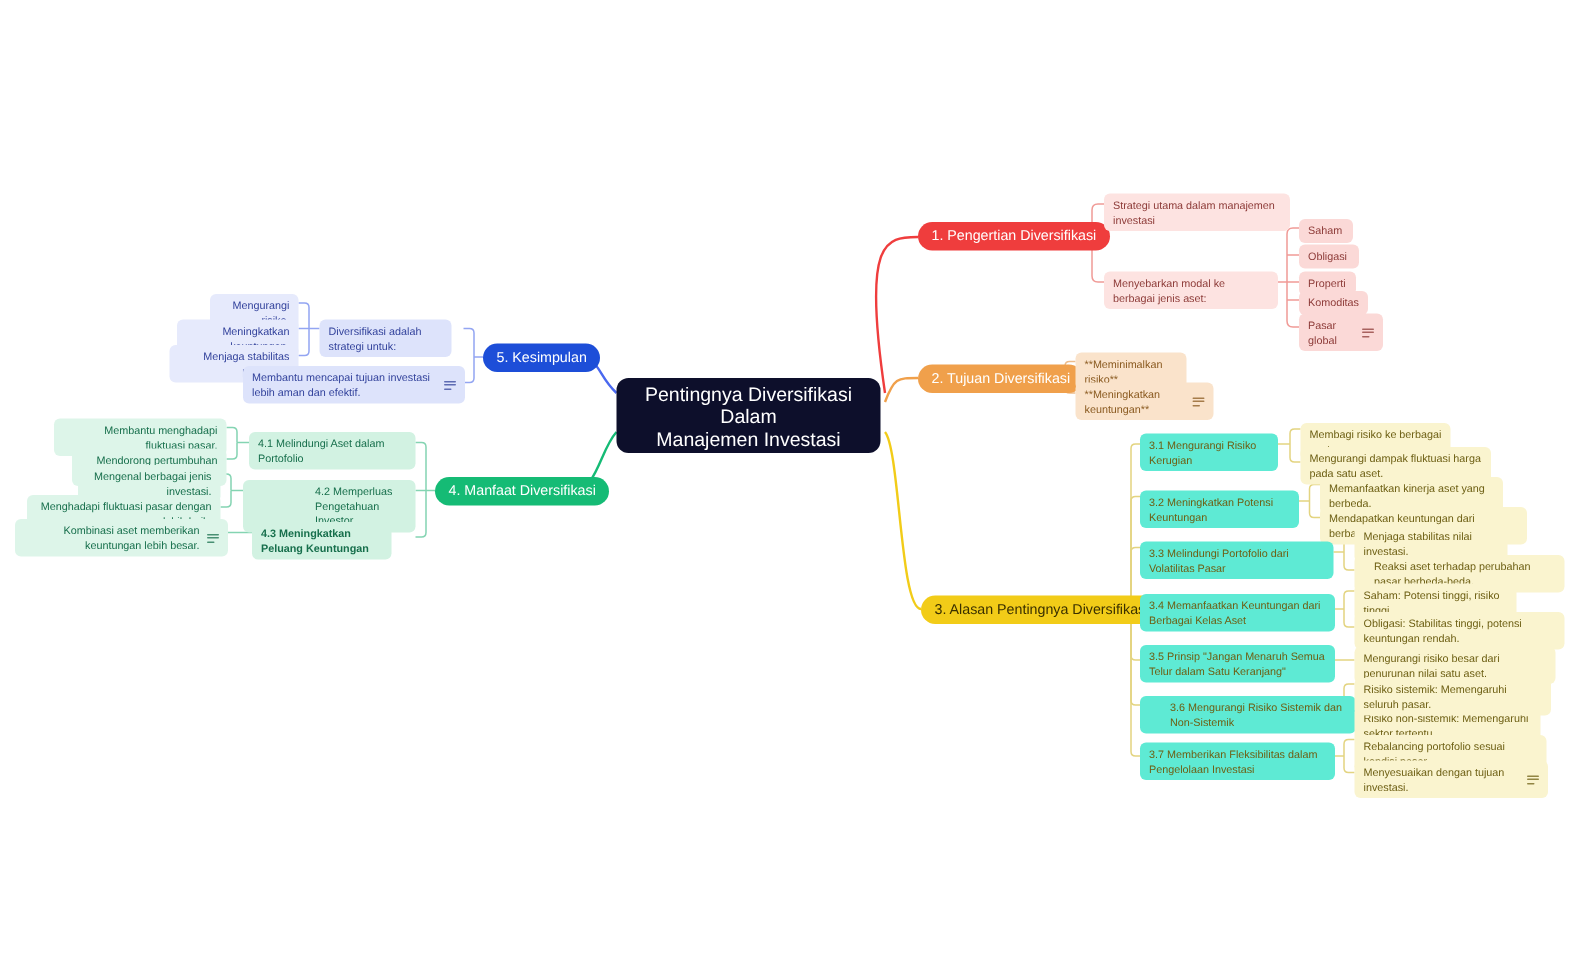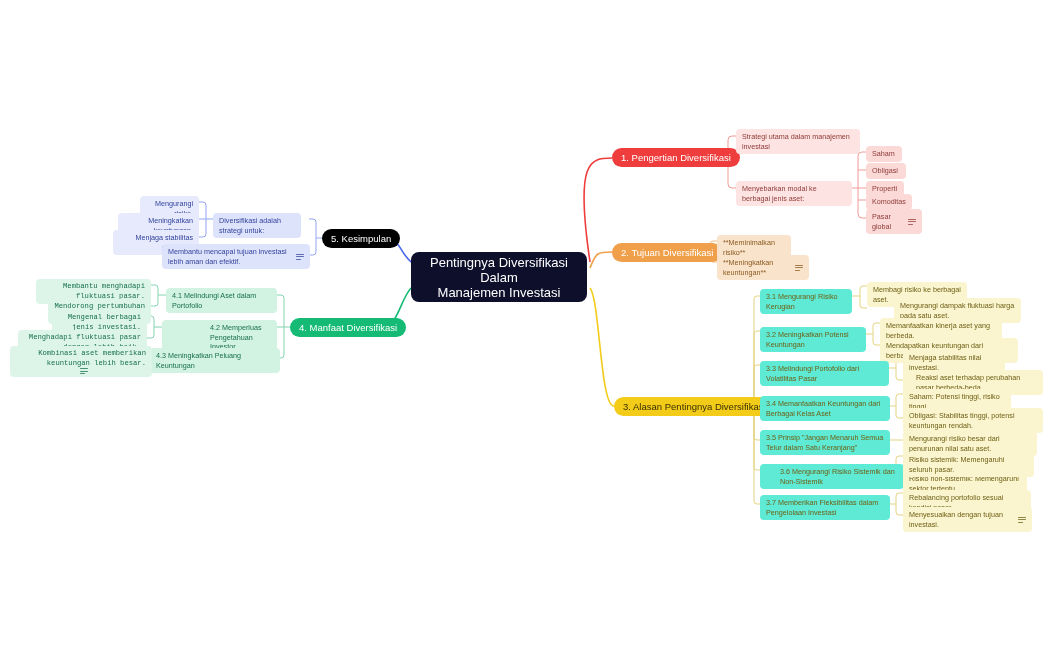--- a/index.html
+++ b/index.html
@@ -25,34 +25,34 @@
     font-size:13px;line-height:15px;font-weight:400;
     padding:4px 8px;white-space:pre-line;
   }
 
   
   .pill{border-radius:11px;padding:3px 9px;font-size:9.5px;line-height:12px;color:#fff;white-space:nowrap;height:19px;}
   .pill.red{background:#ef3d3d;}
   .pill.orange{background:#f0a04b;}
   .pill.yellow{background:#f2cc18;color:#3a3000;}
   .pill.green{background:#15bb75;}
-  .pill.blue{background:#000000;}
+  .pill.blue{background:#1d4ed8;}
 
   
   .box{
     border-radius:4px;padding:3px 6px;font-size:7.2px;line-height:9.5px;
     box-sizing:border-box;white-space:normal;
   }
   .box.red{background:#fbd9d7;color:#8d3b38;}
   .box.redlite{background:#fde3e1;color:#8d3b38;}
   .box.orange{background:#fae3cb;color:#8a5a20;}
   .box.yellow{background:#5eead4;color:#6e6015;}
   .box.yellowlite{background:#faf4cf;color:#6e6015;}
   .box.green{background:#d2f2e2;color:#176f4c;}
-  .box.greenlite{background:#ddf5e9;color:#176f4c;font-family:Liberation Mono, monospace;}
+  .box.greenlite{background:#ddf5e9;color:#176f4c;}
   .box.blue{background:#dde3fb;color:#33439c;}
   .box.bluelite{background:#e6eafc;color:#33439c;}
 
   .right{justify-content:flex-start;text-align:left;}
   .leftalign{justify-content:flex-end;text-align:right;}
 
   .note-icon{
     display:inline-flex;flex-direction:column;justify-content:center;gap:1.5px;
     width:8px;margin-left:5px;flex:0 0 auto;opacity:.75;
   }
@@ -207,21 +207,21 @@
   <div class="node pill yellow" style="left:614px;top:397px;">
     <span class="txt">3. Alasan Pentingnya Diversifikasi</span>
   </div>
 
   <div class="node box yellow right" style="left:760px;top:289px;width:92px;">
     <span class="txt">3.1 Mengurangi Risiko Kerugian</span>
   </div>
   <div class="node box yellowlite right" style="left:867px;top:282px;width:100px;">
     <span class="txt">Membagi risiko ke berbagai aset.</span>
   </div>
-  <div class="node box yellowlite right" style="left:867px;top:298px;width:127px;margin-left:27px;">
+  <div class="node box yellowlite right" style="left:867px;top:298px;width:127px;">
     <span class="txt">Mengurangi dampak fluktuasi harga pada satu aset.</span>
   </div>
 
   <div class="node box yellow right" style="left:760px;top:327px;width:106px;">
     <span class="txt">3.2 Meningkatkan Potensi Keuntungan</span>
   </div>
   <div class="node box yellowlite right" style="left:880px;top:318px;width:122px;">
     <span class="txt">Memanfaatkan kinerja aset yang berbeda.</span>
   </div>
   <div class="node box yellowlite right" style="left:880px;top:338px;width:138px;">
@@ -297,24 +297,24 @@
   <div class="node box green right" style="left:162px;top:320px;width:115px;padding-left:48px;">
     <span class="txt">4.2 Memperluas Pengetahuan Investor</span>
   </div>
   <div class="node box greenlite leftalign" style="left:52px;top:310px;width:95px;">
     <span class="txt">Mengenal berbagai jenis investasi.</span>
   </div>
   <div class="node box greenlite leftalign" style="left:18px;top:330px;width:129px;">
     <span class="txt">Menghadapi fluktuasi pasar dengan lebih baik.</span>
   </div>
 
-  <div class="node box green right" style="left:150px;top:348px;width:130px;">
+  <div class="node box green right" style="left:168px;top:348px;width:93px;font-weight:bold;">
     <span class="txt">4.3 Meningkatkan Peluang Keuntungan</span>
   </div>
-  <div class="node box greenlite leftalign" style="left:10px;top:346px;width:142px;flex-direction:column;">
+  <div class="node box greenlite leftalign" style="left:10px;top:346px;width:142px;">
     <span class="txt">Kombinasi aset memberikan keuntungan lebih besar.</span>
     <span class="note-icon">
         <i></i>
         <i></i>
         <i></i>
       </span>
   </div>
 
   <div class="node pill blue" style="left:322px;top:229px;">
     <span class="txt">5. Kesimpulan</span>

